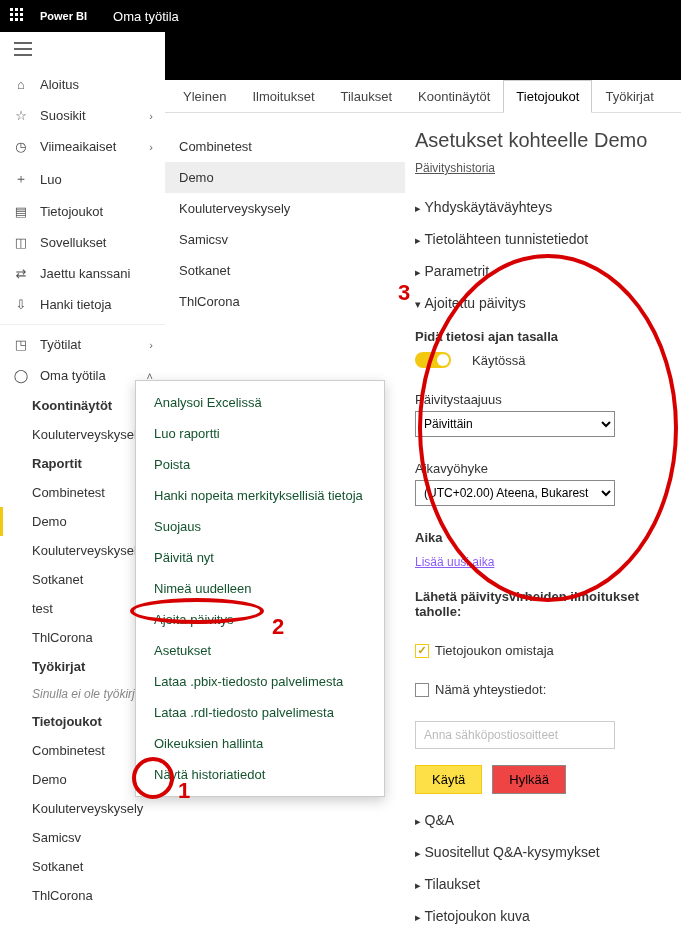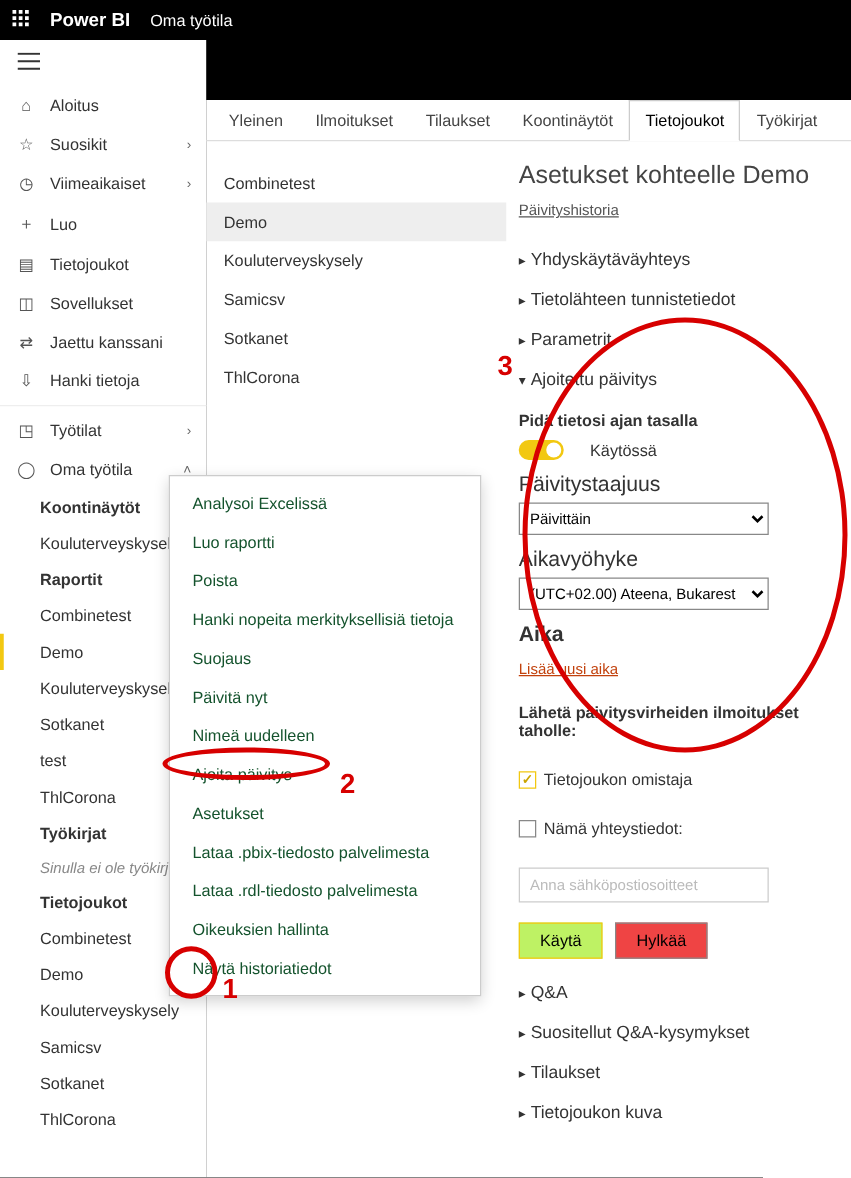--- a/index.html
+++ b/index.html
@@ -1,21 +1,21 @@
 <!DOCTYPE html>
 <html><head>
 <meta charset="utf-8">
 <style>
   * { box-sizing: border-box; margin: 0; padding: 0; font-family: 'Segoe UI', Arial, sans-serif; }
   body { width: 681px; height: 942px; background: #000; overflow: hidden; font-size: 13px; color: #333; }
   
   .topbar { height: 32px; background: #000; display: flex; align-items: center; padding: 0 10px; color: #fff; }
   .topbar .waffle { width: 16px; height: 16px; margin-right: 14px; display: grid; grid-template-columns: repeat(3,3px); grid-auto-rows:3px; gap:2px;}
   .topbar .waffle span { background:#fff;}
-  .topbar .brand { font-weight: 600; font-size: 15px; margin-right: 16px;}
+  .topbar .brand { font-weight: 600; font-size: 11px; margin-right: 26px;}
   .topbar .ws { font-size: 13px; }
   
   .app { display: flex; height: calc(942px - 32px); background:#000;}
   
   .sidebar { width: 165px; background: #fff; display: flex; flex-direction: column; }
   .sidebar .hamburger { padding: 10px 14px; }
   .sidebar .hamburger svg { width:18px; height:14px;}
   .side-item { display: flex; align-items: center; padding: 8px 12px; font-size: 13px; color: #333; cursor: pointer; position: relative;}
   .side-item .icon { width: 18px; margin-right: 10px; color:#555; display:flex; align-items:center; justify-content:center;}
   .side-item .chev { margin-left:auto; color:#666; font-size:11px;}
@@ -53,31 +53,31 @@
   .sect { padding:8px 0; font-size:14px; color:#333; cursor:pointer;}
   .sect::before{content:"▸"; font-size:11px; margin-right:4px;}
   .sect.open::before{content:"▾";}
   
   .sched-body { padding:4px 0 10px 0;}
   .sched-body .subh { font-weight:600; font-size:13px; margin:6px 0;}
   .toggle-row{display:flex; align-items:center; gap:21px; margin:8px 0;}
   .toggle { width:36px; height:16px; border-radius:8px; background:#f2c811; position:relative;}
   .toggle .knob{position:absolute; right:2px; top:2px; width:12px; height:12px; background:#fff; border-radius:50%;}
   .lbl{font-size:13px;}
-  .fld-label{font-size:17px; margin-top:10px; margin-bottom:4px; display:block;}
+  .fld-label{font-size:13px; margin-top:24px; margin-bottom:4px; display:block;}
   .selbox{width:200px; height:26px; border:1px solid #888; font-size:12px; padding:0 4px; background:#fff;}
-  .link{color:#c2410c; text-decoration:underline; font-size:12px; cursor:pointer; display:inline-block; margin-top:6px;}
+  .link{color:#8b5cf6; text-decoration:underline; font-size:12px; cursor:pointer; display:inline-block; margin-top:6px;}
   .chk-row{display:flex; align-items:center; gap:6px; margin:24px 0; font-size:13px;}
   .chk{width:14px; height:14px; border:1px solid #888; display:inline-flex; align-items:center; justify-content:center; background:#fff;}
   .chk.checked{border-color:#f2c811;}
   .chk.checked::after{content:"✓"; font-size:11px; color:#caa400; font-weight:bold;}
   .emailbox{border:1px solid #ccc; padding:6px 8px; color:#bbb; font-size:12px; margin:8px 0 16px 0; width:200px;}
   .btnrow{display:flex; gap:10px; margin-top:6px;}
   .btn{padding:6px 16px; font-size:13px; border:1px solid #888; background:#ef4444; cursor:pointer;}
-  .btn.primary{background:#bef264; border-color:#f2c811; color:#000;}
+  .btn.primary{background:#fde047; border-color:#f2c811; color:#000;}
   
   
   .anno{position:absolute; pointer-events:none; z-index:200;}
   .anno.oval{border:4px solid #d70000; border-radius:50%;}
   .anno.label{color:#d70000; font-size:22px; font-weight:700;}
 </style>
 </head>
 <body>
 
 <div class="topbar">

